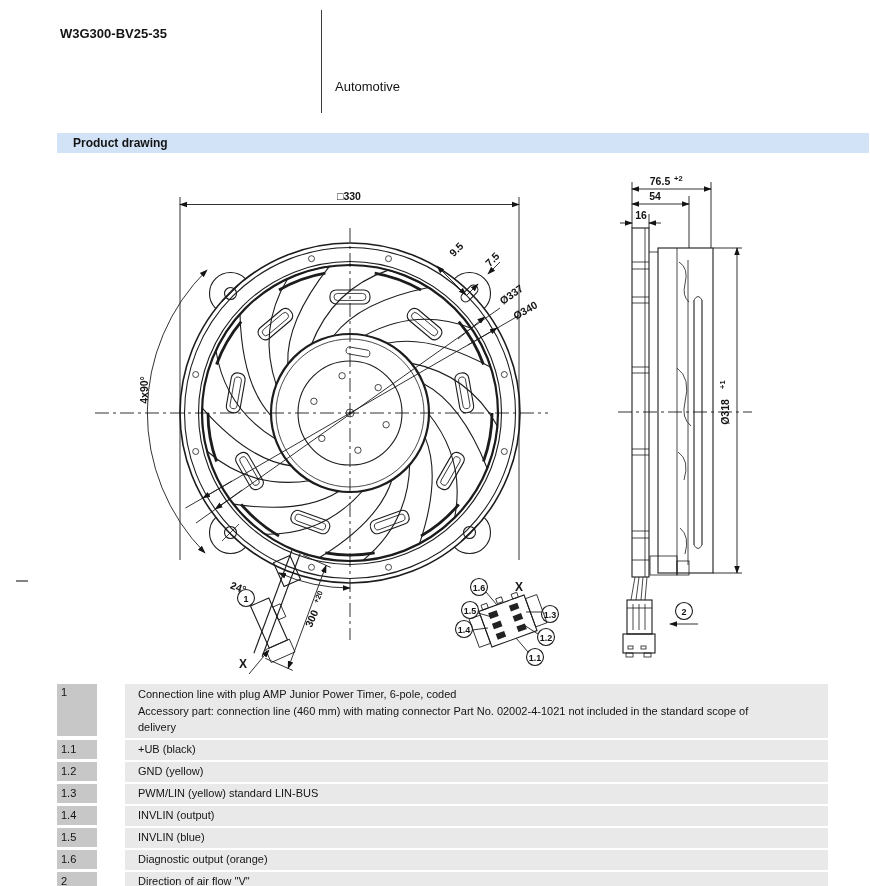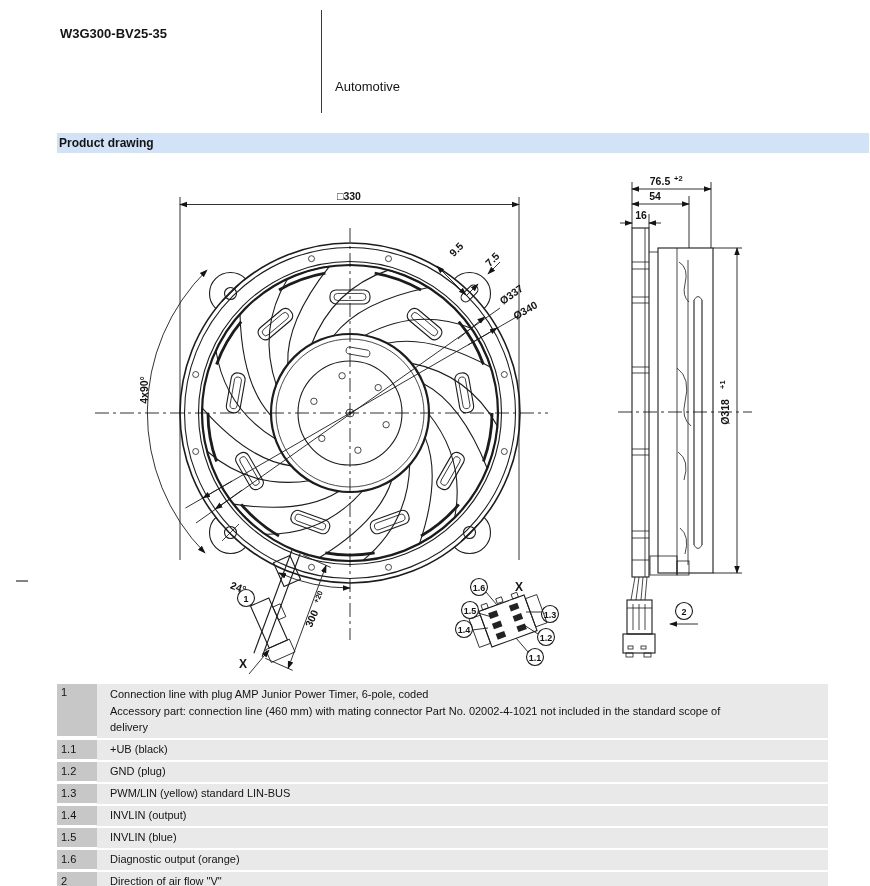--- a/index.html
+++ b/index.html
@@ -4,28 +4,28 @@
 <style>
   html,body{margin:0;padding:0;background:#fff;}
   #page{position:relative;width:870px;height:886px;background:#fff;overflow:hidden;
         font-family:"Liberation Sans",sans-serif;color:#141414;}
   .abs{position:absolute;}
   #part-number{left:60px;top:26px;font-size:13px;font-weight:bold;}
   #hdr-divider{left:321px;top:10px;width:1px;height:103px;background:#3a3a3a;}
   #doc-title{left:334px;top:14px;font-size:27px;font-weight:400;letter-spacing:.2px;}
   #doc-subtitle{left:335px;top:79px;font-size:13px;text-align:center;}
   #section-banner{left:57px;top:133px;width:812px;height:20px;background:#d3e3f7;}
-  #section-banner span{display:block;padding-left:2px;line-height:20px;font-size:12px;font-weight:bold;}
+  #section-banner span{display:block;padding-left:16px;line-height:20px;font-size:12px;font-weight:bold;}
   #drawing-svg{left:0;top:0;width:870px;height:886px;}
 
   
   #legend{left:57px;top:684px;width:771px;font-size:11px;}
   .lrow{display:flex;margin-bottom:2px;}
   .lno{width:40px;background:#c7c7c7;flex:0 0 40px;padding:2px 0 0 4px;box-sizing:border-box;}
-  .ltxt{flex:1;background:#e9e9e9;padding:2px 6px 0 13px;white-space:pre-line;line-height:16.5px;}
+  .ltxt{flex:1;background:#e9e9e9;padding:2px 6px 0 13px;white-space:pre-line;line-height:16.5px;margin-left:28px;}
   .lrow.single .lno,.lrow.single .ltxt{height:19px;line-height:17px;padding-top:1px;}
   .lrow.tall .lno,.lrow.tall .ltxt{height:52px;}
 
   
   .s{stroke:#1c1c1c;fill:none;stroke-width:1.1;}
   .s08{stroke-width:.8;}
   .s16{stroke-width:1.6;}
   .s22{stroke-width:2.2;}
   .s3{stroke-width:2.8;}
   .wf{fill:#fff;}
@@ -334,21 +334,21 @@
       <div class="ltxt">Connection line with plug AMP Junior Power Timer, 6-pole, coded
 Accessory part: connection line (460 mm) with mating connector Part No. 02002-4-1021 not included in the standard scope of
 delivery</div>
     </div>
     <div class="lrow single">
       <div class="lno">1.1</div>
       <div class="ltxt">+UB (black)</div>
     </div>
     <div class="lrow single">
       <div class="lno">1.2</div>
-      <div class="ltxt">GND (plug)</div>
+      <div class="ltxt">GND (yellow)</div>
     </div>
     <div class="lrow single">
       <div class="lno">1.3</div>
       <div class="ltxt">PWM/LIN (yellow) standard LIN-BUS</div>
     </div>
     <div class="lrow single">
       <div class="lno">1.4</div>
       <div class="ltxt">INVLIN (output)</div>
     </div>
     <div class="lrow single">

